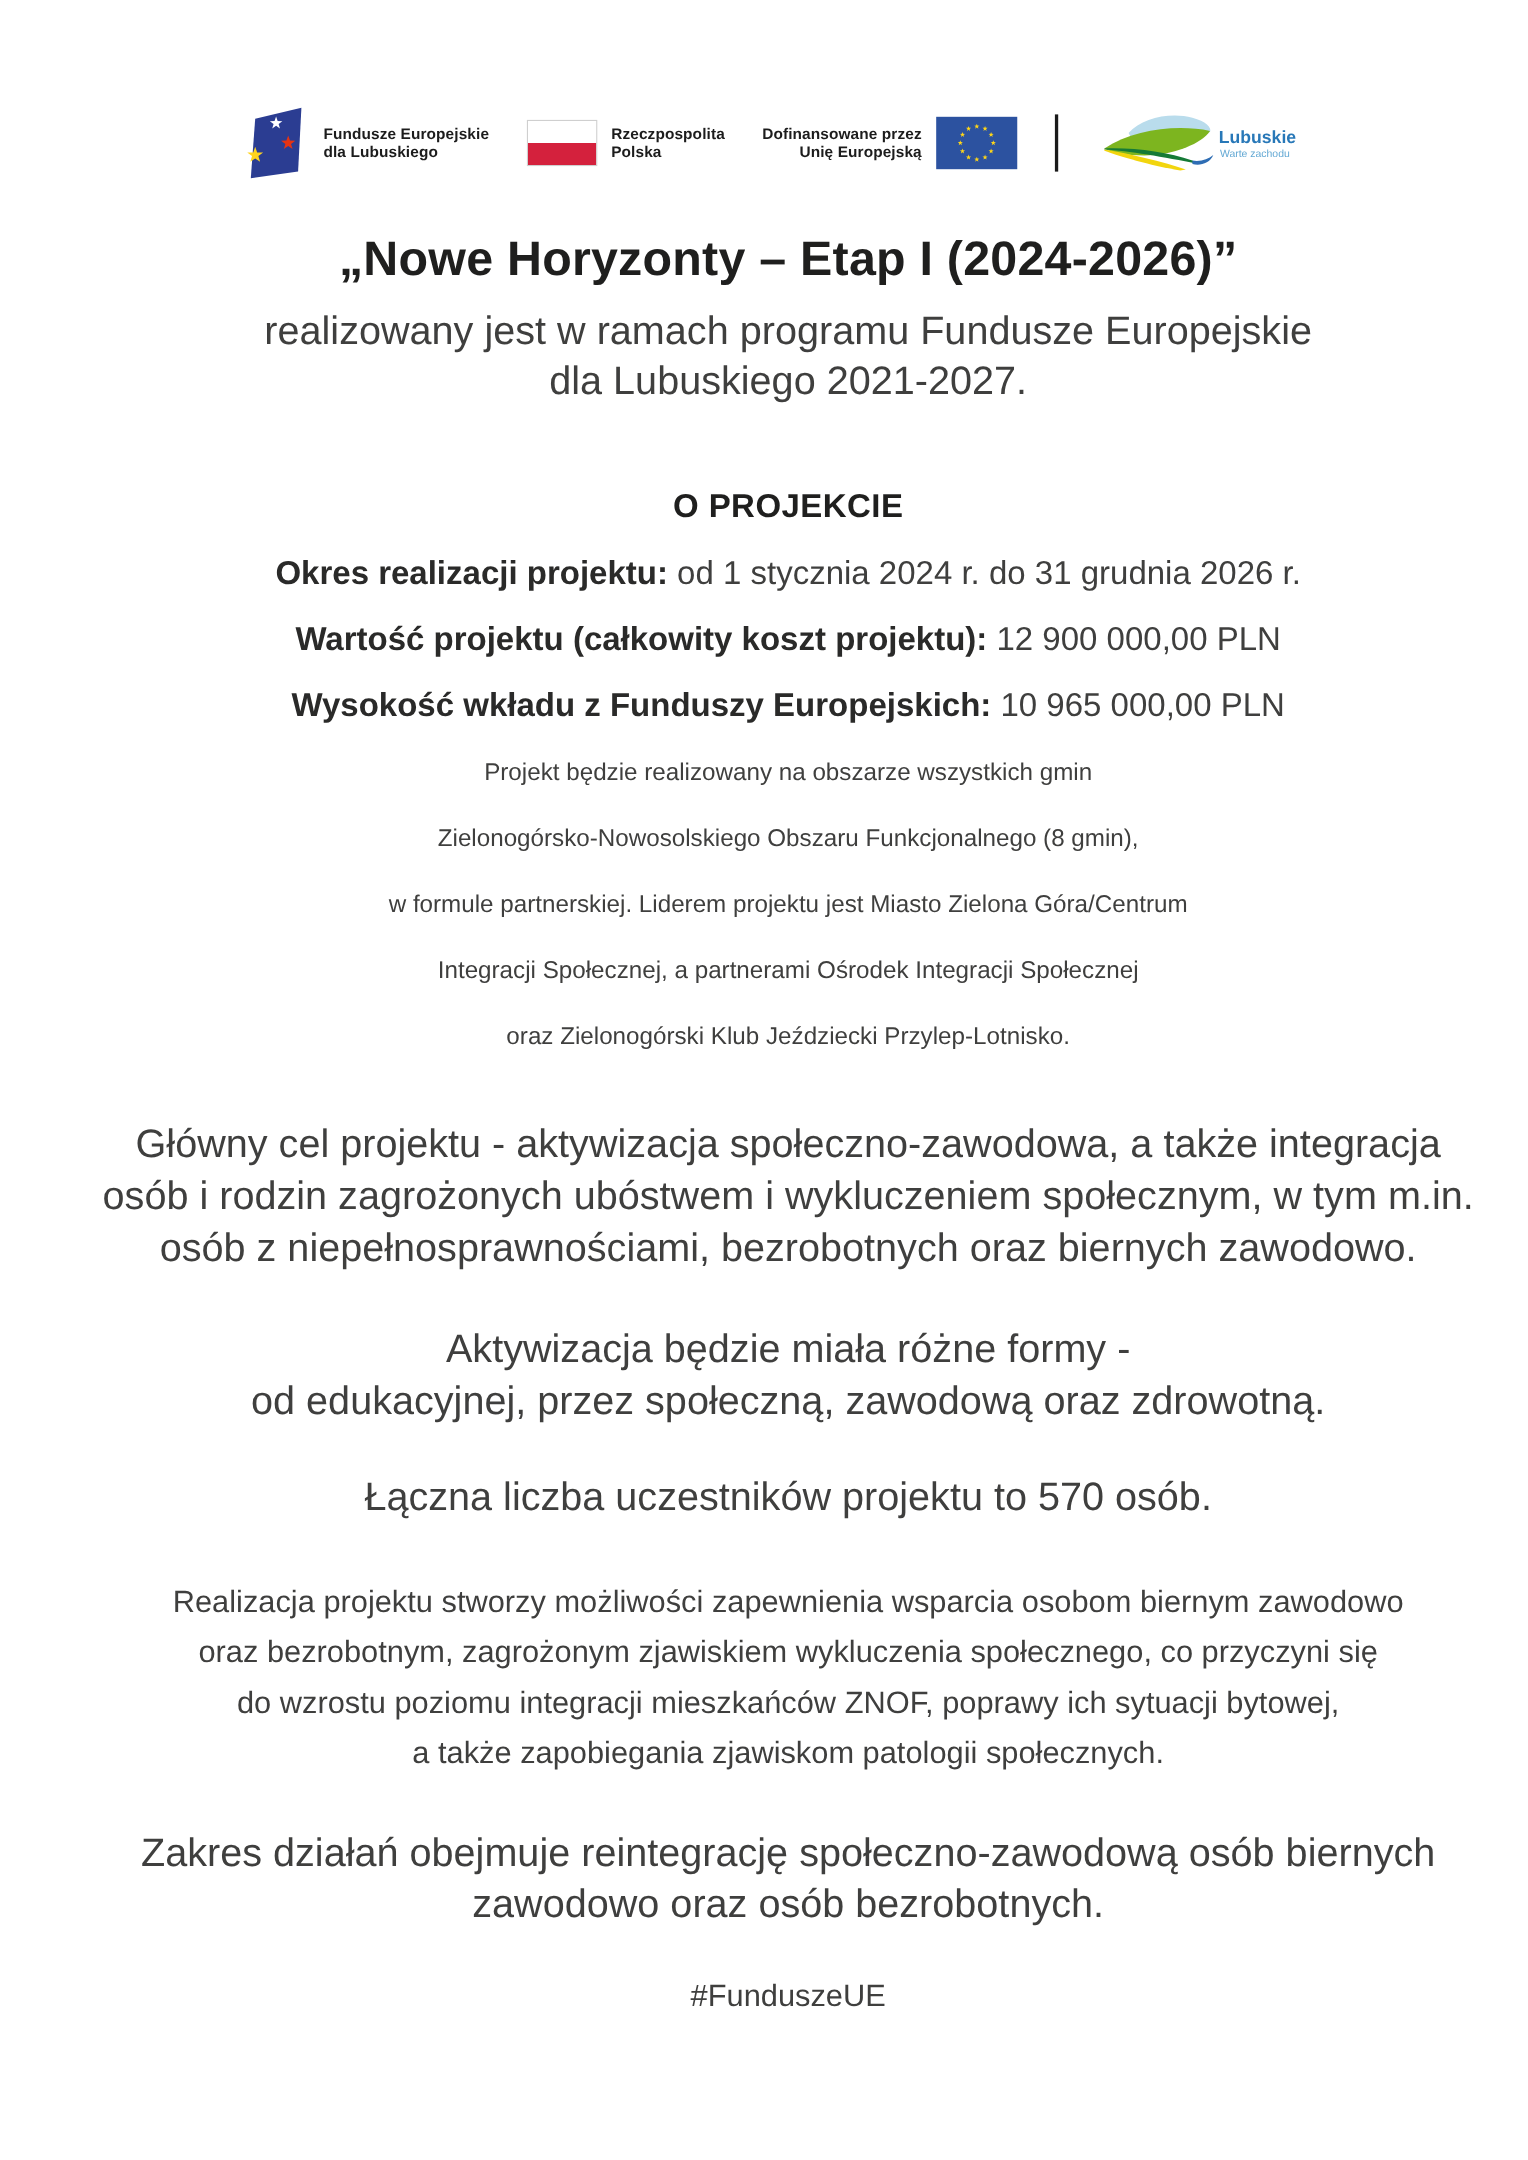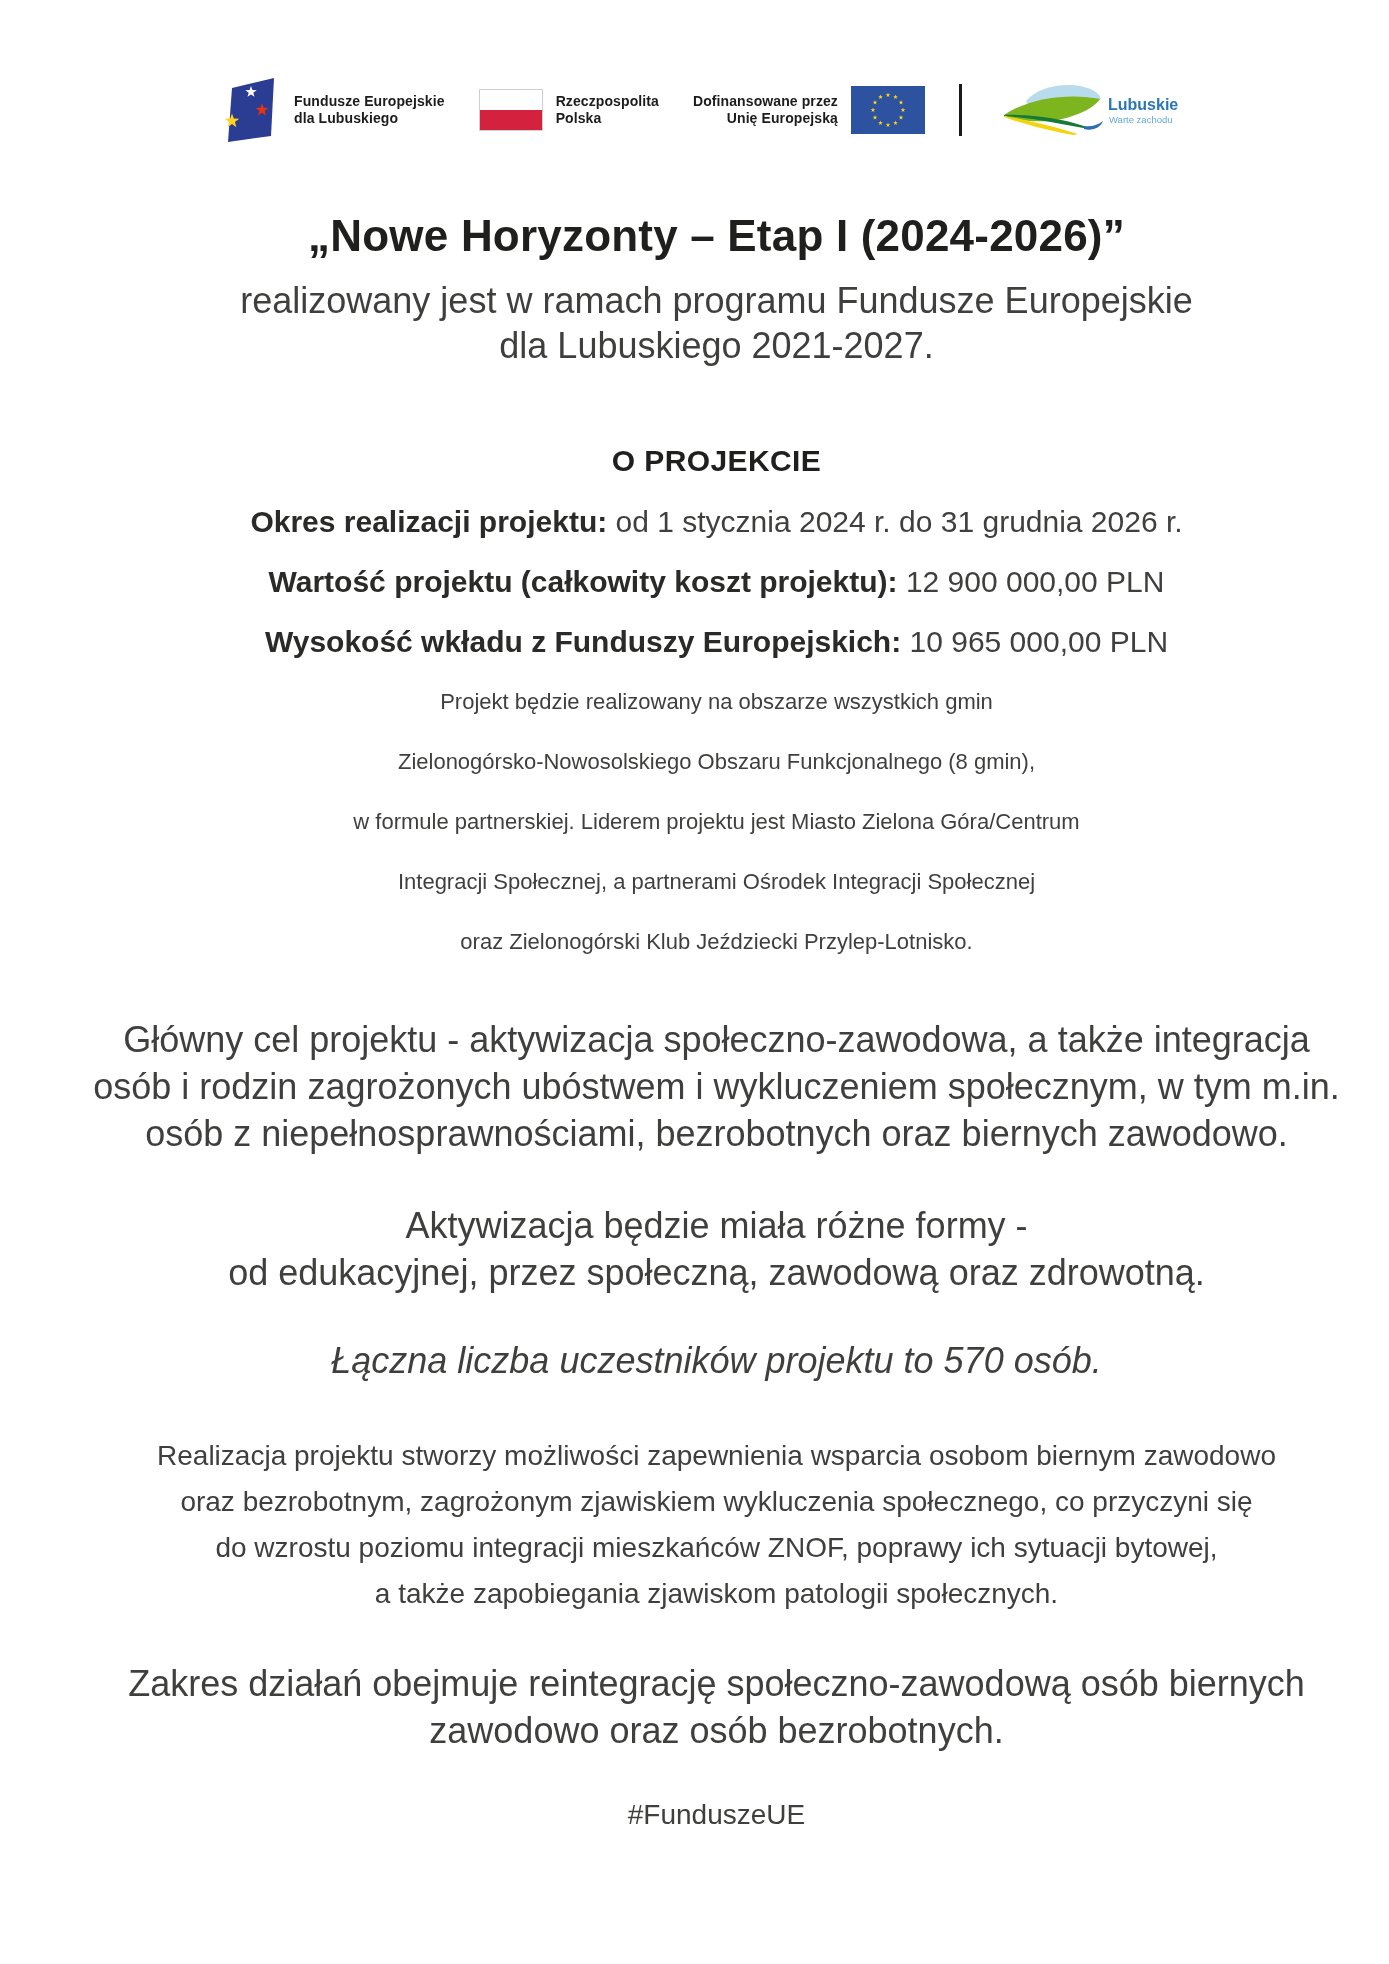--- a/index.html
+++ b/index.html
@@ -6,21 +6,21 @@
   body {
     width: 1389px; height: 1964px;
     background: #ffffff;
     font-family: "Liberation Sans", sans-serif;
     color: #3f3f3e;
   }
   .page { position: relative; width: 1389px; height: 1964px; overflow: hidden; background: #ffffff; }
 
   
   .header {
-    position: absolute; top: 76px; left: 0; right: 0;
+    position: absolute; top: 96px; left: 0; right: 0;
     display: flex; justify-content: center; align-items: center; gap: 34px;
   }
   .logo-unit { display: flex; align-items: center; gap: 13px; }
   .logo-text {
     font-size: 14px; font-weight: 700; color: #1c1c1c; line-height: 1.25;
     white-space: pre-line; letter-spacing: 0.1px;
   }
   .logo-text.right { text-align: right; }
   .pl-flag-wrap { width: 64px; height: 42px; box-sizing: border-box; border: 1px solid #cfcfcf; }
   .divider { width: 3px; height: 52px; background: #1a1a1a; }
@@ -39,21 +39,21 @@
 
   .about-heading { margin-top: 70px; font-size: 30px; font-weight: 700; color: #1f1f1e; line-height: 46px; letter-spacing: 0.4px; }
 
   .facts { margin-top: 8px; font-size: 30px; line-height: 60px; }
   .fact-label { font-weight: 700; color: #2a2a29; }
   .partner { margin-top: 0; font-size: 22px; line-height: 60px; }
 
   .para { font-size: 36px; line-height: 47px; }
   .para-goal { margin-top: 44px; }
   .para-activation { margin-top: 45px; }
-  .para-participants { margin-top: 41px; font-style: italic; }
+  .para-participants { margin-top: 41px; }
   .para-scope { margin-top: 43px; }
   .para-small { margin-top: 49px; font-size: 28px; line-height: 46px; }
   .hashtag { margin-top: 45px; font-size: 28px; }
 </style>
 </head>
 <body>
 
 <div class="page">
 
   <svg width="0" height="0" style="position:absolute" aria-hidden="true">

